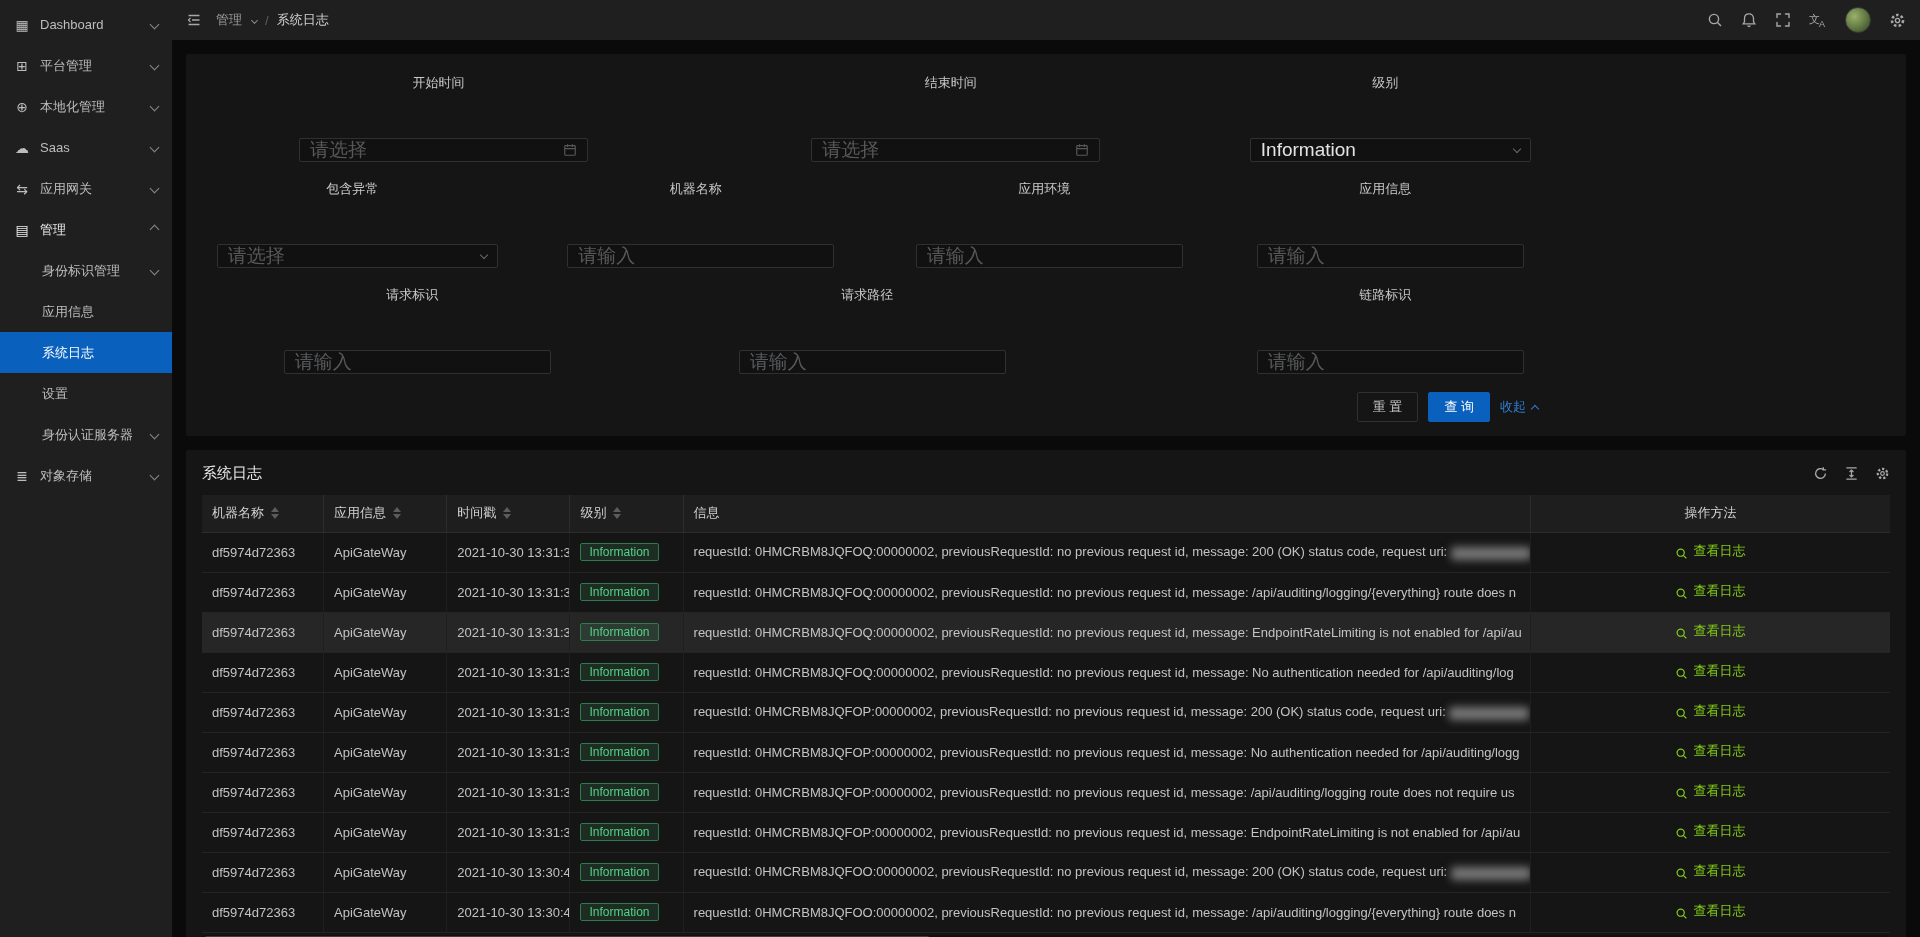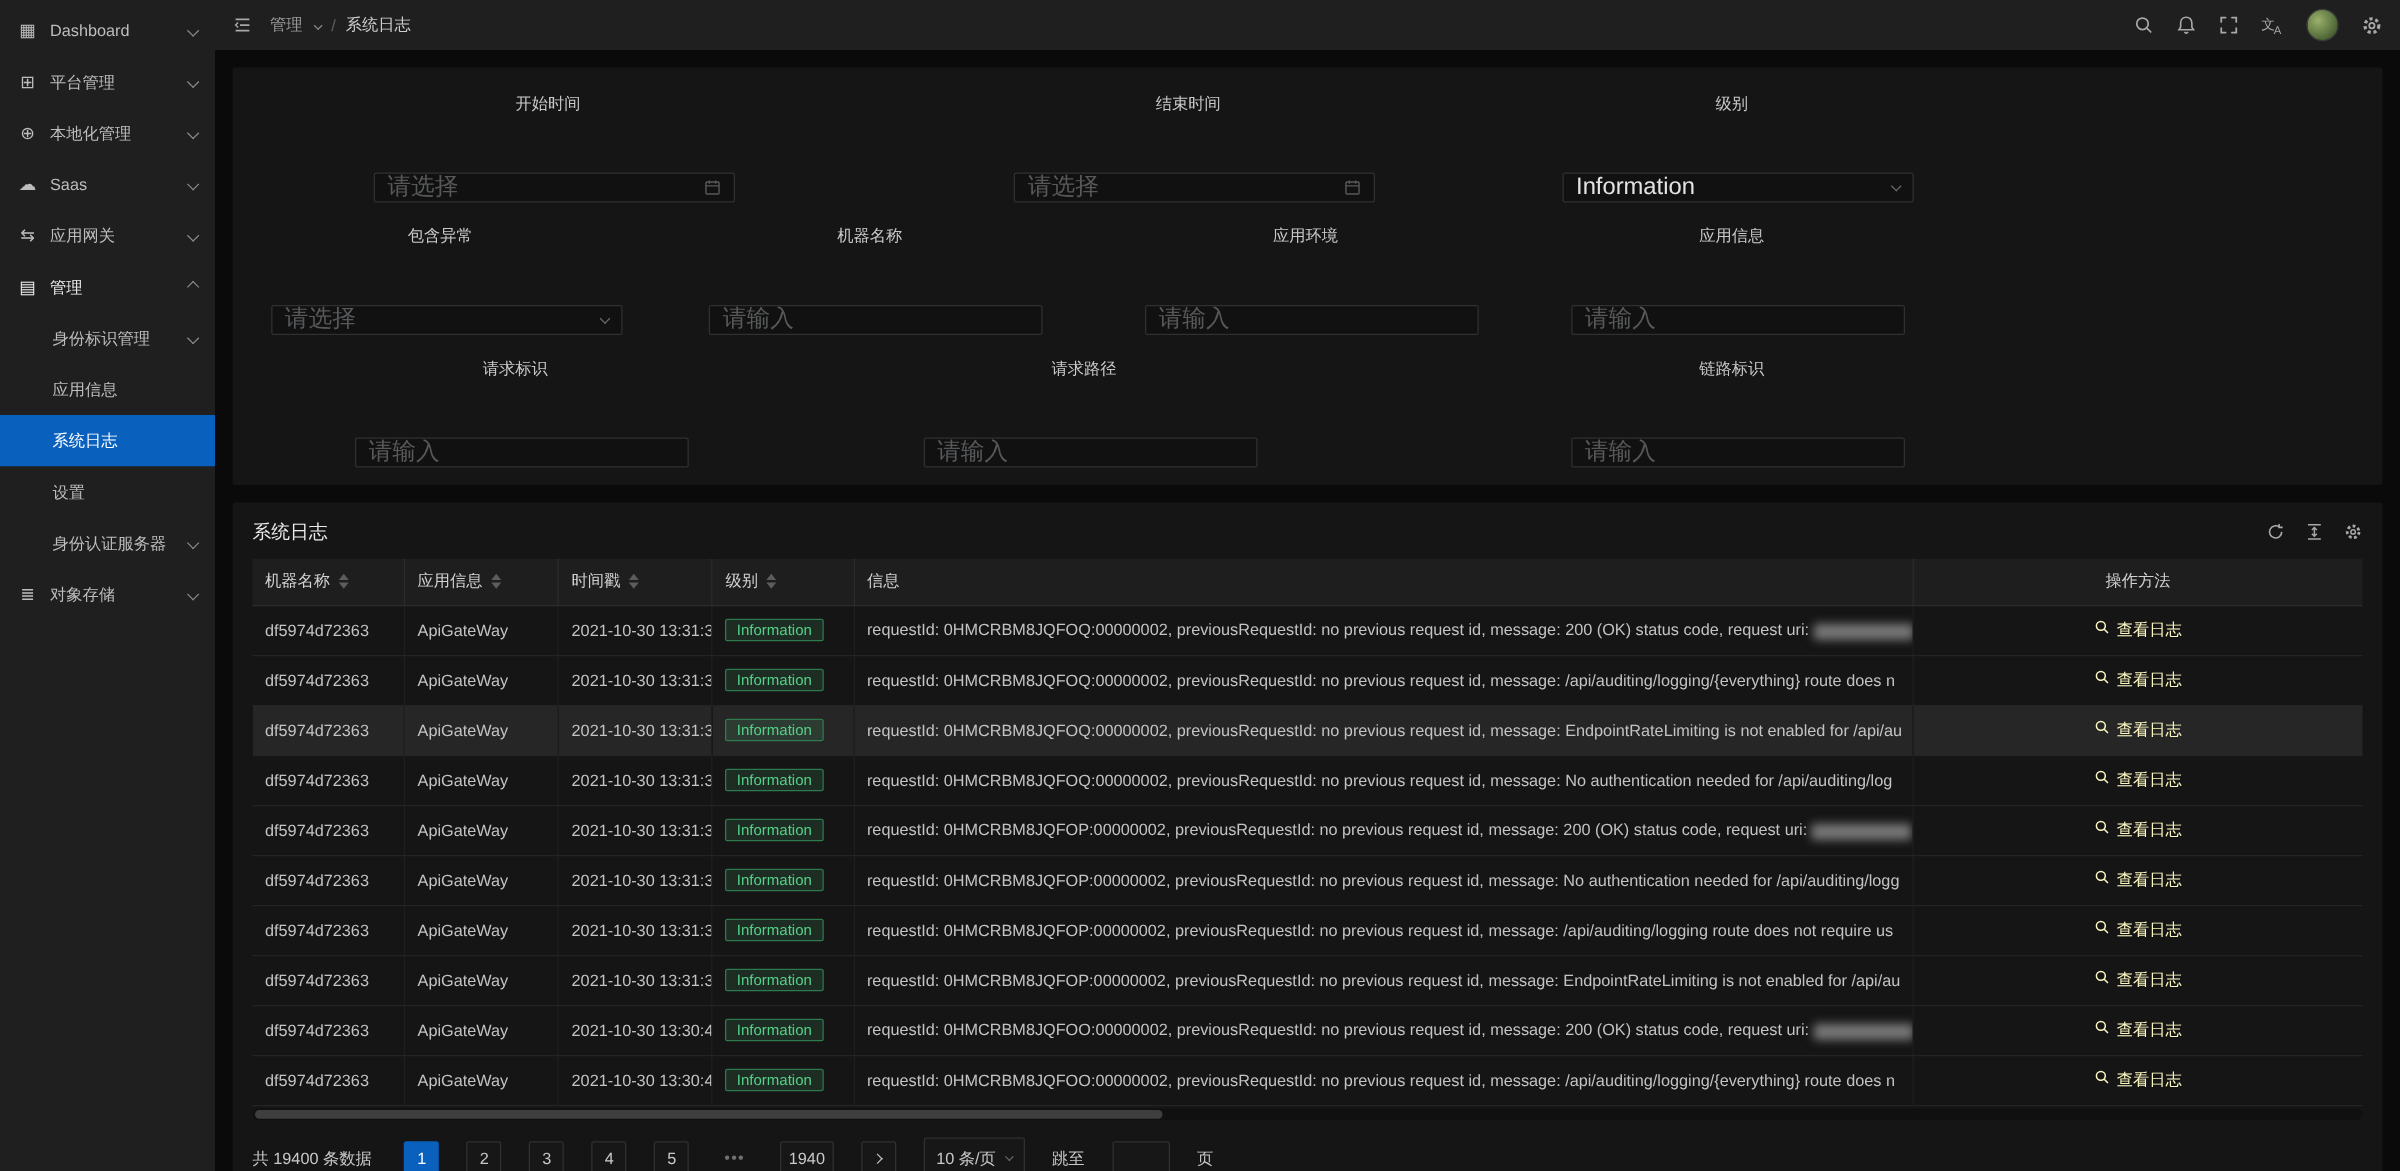--- a/index.html
+++ b/index.html
@@ -73,21 +73,21 @@
   thead th:last-child { border-right:none; }
   .sorters { display:inline-flex; flex-direction:column; margin-left:7px; gap:2px; cursor:pointer; }
   .caret-up { width:0; height:0; border-left:4px solid transparent; border-right:4px solid transparent; border-bottom:5px solid #5c5c5c; }
   .caret-dn { width:0; height:0; border-left:4px solid transparent; border-right:4px solid transparent; border-top:5px solid #5c5c5c; }
   tbody td { height:40px; padding:0 10px; color:#c3c3c3; border-bottom:1px solid #242424;
     border-right:1px solid #1f1f1f; white-space:nowrap; overflow:hidden; }
   tbody td:last-child { border-right:none; text-align:center; }
   tbody tr.hovered { background:#262626; }
   .tag-info { display:inline-block; padding:1px 8px; font-size:12px; border-radius:2px;
     background:rgba(85,209,135,0.13); border:1px solid #2f7a4e; color:#55d187; }
-  .act { color:#fef9c3; display:inline-flex; align-items:flex-start; gap:5px; cursor:pointer; }
+  .act { color:#84cc16; display:inline-flex; align-items:flex-end; gap:5px; cursor:pointer; }
   .blurred { display:inline-block; width:80px; height:13px; background:#777; filter:blur(4px);
     border-radius:2px; vertical-align:middle; }
 
   .hscroll { height:9px; background:#101010; border-radius:5px; position:relative; margin-top:2px; }
   .hscroll-thumb { position:absolute; left:2px; top:1px; height:7px; width:43%; background:#3e3e3e; border-radius:4px; cursor:grab; }
 
   
   .pager { display:flex; align-items:center; justify-content:flex-start; gap:22px; padding:14px 352px 8px 0; color:#c9c9c9; }
   .pg-total { margin-right:4px; }
   .pg-item { min-width:28px; height:28px; line-height:26px; text-align:center; border:1px solid #303030;
@@ -293,20 +293,28 @@
               <input placeholder="请输入" style="">
             </div>
           </div>
           <div class="field" style="grid-column:618/792;grid-row:3;">
             <label class="f-label">链路标识</label>
             <div class="f-box">
               <input placeholder="请输入" style="">
             </div>
           </div>
         </div>
+        <div class="fbtns">
+          <button class="btn btn-default">重 置</button>
+          <button class="btn btn-primary">查 询</button>
+          <span class="collapse-link">
+            <span>收起</span>
+            <span class="chev up"></span>
+          </span>
+        </div>
       </section>
 
       <section class="panel table-panel">
         <div class="tp-head">
           <div class="tp-title">系统日志</div>
           <div class="tp-icons">
             <span class="tb-ic">
               <svg width="15" height="15" viewBox="0 0 16 16" fill="none" stroke="#a8a8a8" stroke-width="1.4">
                 <path d="M13.2 8A5.2 5.2 0 1 1 11.2 3.9"></path>
                   <path d="M11 1.2v3h3"></path>

